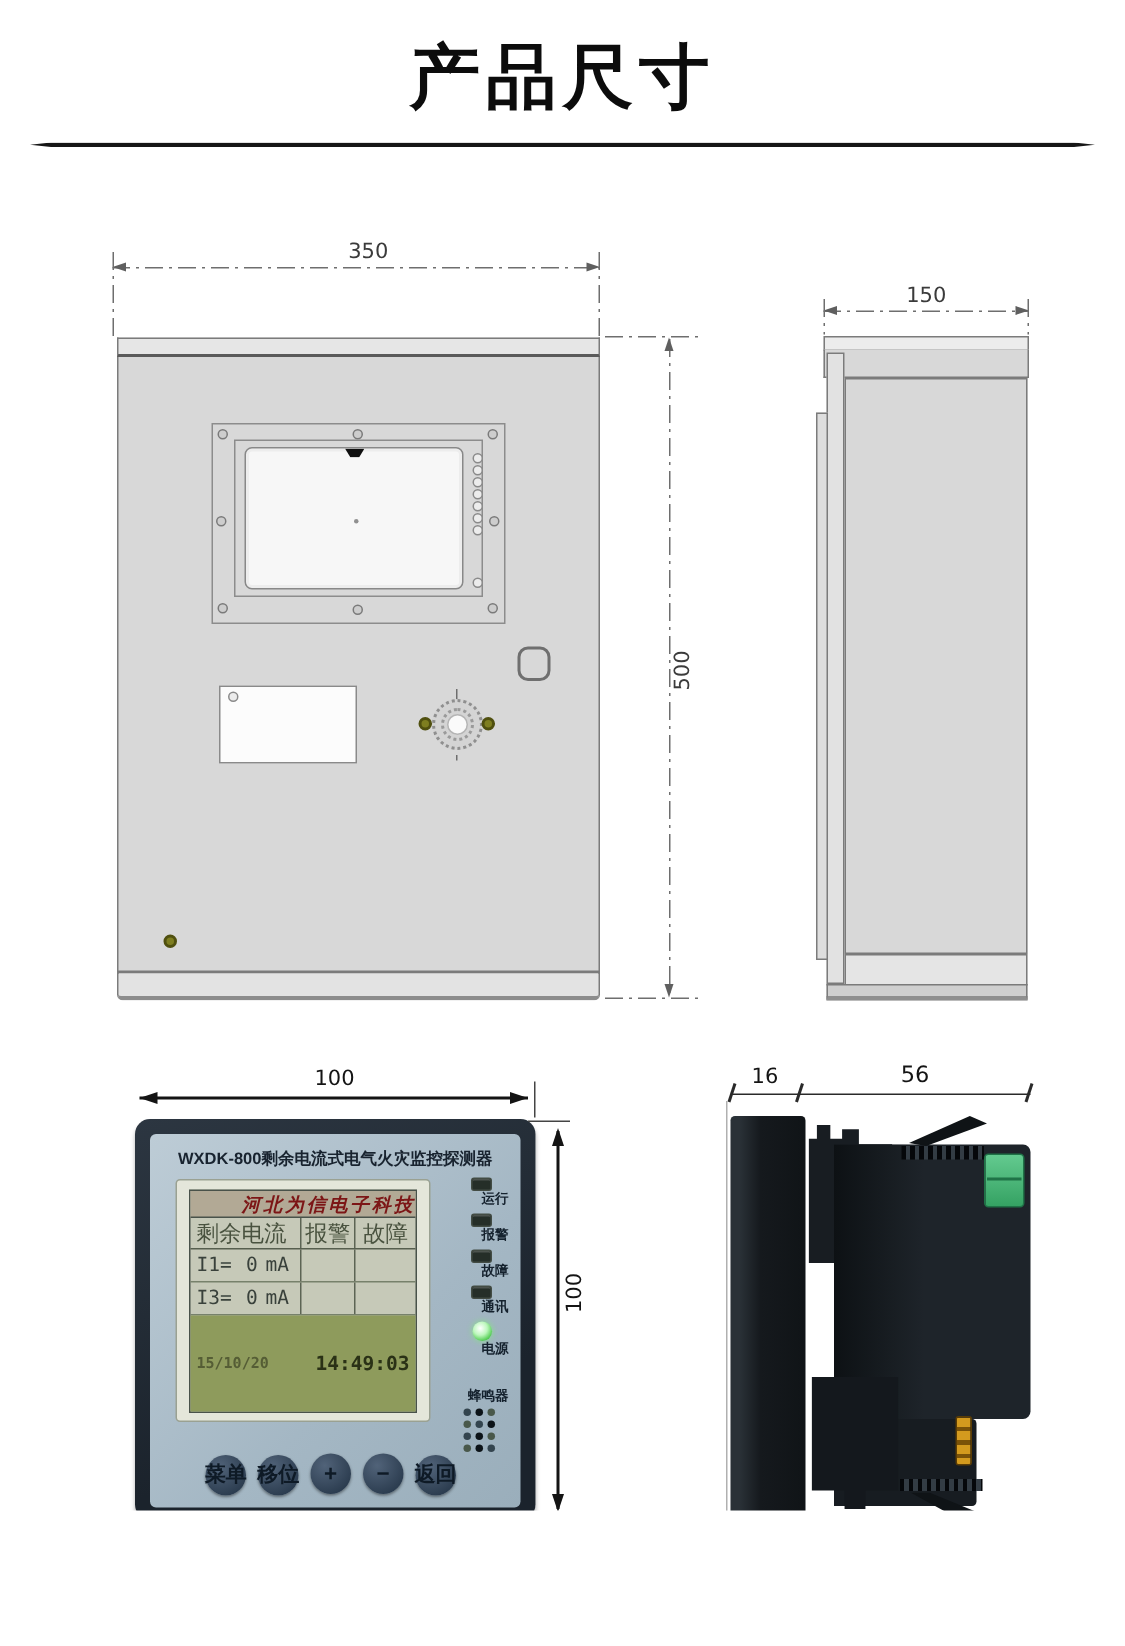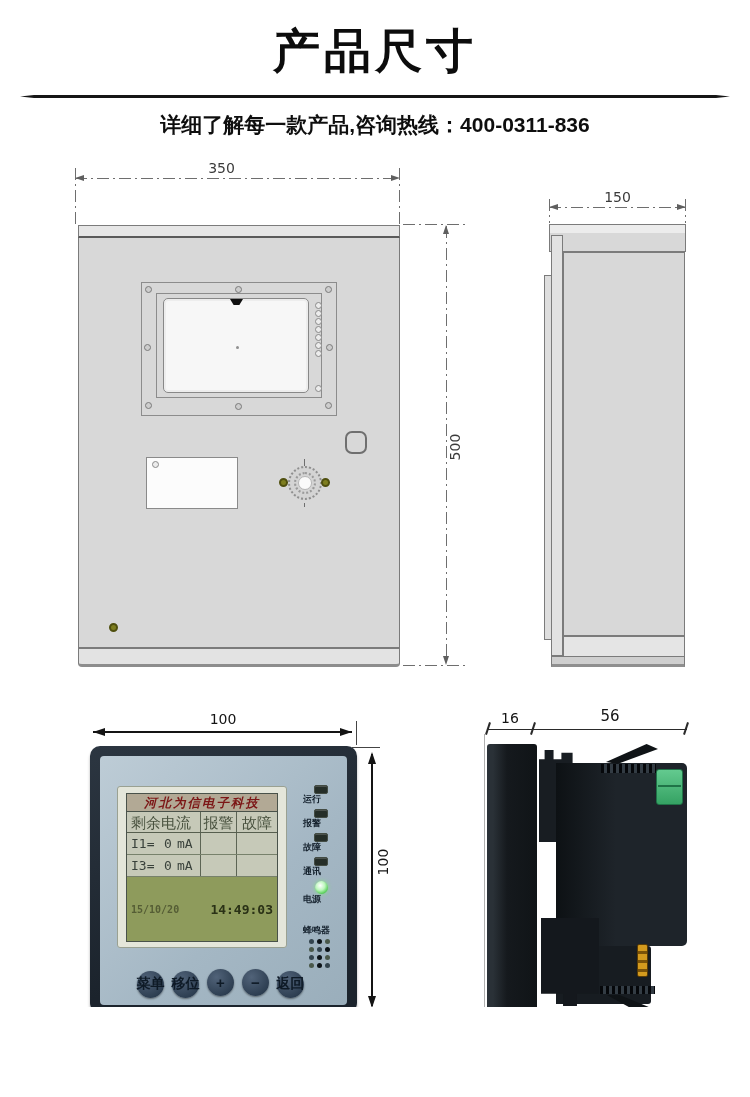--- a/index.html
+++ b/index.html
@@ -38,33 +38,33 @@
   .screw { width:7px; height:7px; border-radius:50%; background:#cdcdcd; border:1px solid #7a7a7a; }
   .holec { width:7px; height:7px; border-radius:50%; background:#ececec; border:1px solid #8a8a8a; }
   .oliv  { border-radius:50%; background:#7e7e20; border:2px solid #50500f; }
 
   
   .ledsq { width:14px; height:9px; margin:0 auto; background:#252e28; border:1px solid #434c44;
            border-radius:2px; box-shadow:inset 0 1px 0 rgba(255,255,255,.18); }
   .ledround { width:13px; height:13px; margin:1px auto 0; border-radius:50%;
               background:radial-gradient(circle at 40% 35%,#ffffff,#bdf7bd 40%,#4ecb4e 75%,#2f9e2f);
               box-shadow:0 0 4px #86e386; }
-  .ledlab { font-size:9px; line-height:1.1; color:#15222e; text-align:left; margin:1px 0 4px; font-weight:bold; }
+  .ledlab { font-size:9px; line-height:1.1; color:#15222e; text-align:right; margin:1px 0 4px; font-weight:bold; }
   .bdot { width:5px; height:5px; border-radius:50%; margin:1.5px; }
   .bdot.d1 { background:#33444e; }
   .bdot.d2 { background:#0c1318; }
   .bdot.d3 { background:#49584a; }
   .pbtn { width:27px; height:27px; margin-right:3.5px; border-radius:50%; display:inline-flex;
           align-items:center; justify-content:center; font-size:14px; font-weight:bold; color:#0e1a26;
           background:radial-gradient(circle at 35% 30%,#516379,#2c3d50 75%);
           box-shadow:0 1px 2px rgba(0,0,0,.45); }
   .pbtn.sym { font-size:15px; }
 
   .lcd { display:flex; flex-direction:column; background:#c6c9b8; border:1px solid #49524a; }
-  .lbrand { height:18px; background:#b2a995; border-bottom:1px solid #49524a; text-align:center;
+  .lbrand { height:18px; background:#b2a995; border-bottom:1px solid #49524a; text-align:right;
             font-family:"Liberation Serif",serif; font-style:italic; font-weight:bold; font-size:12.5px;
             line-height:18px; color:#7c1616; letter-spacing:2px; }
   .lrowflex { display:flex; }
   .lc1 { width:73px; padding-left:4px; }
   .lc2 { width:36px; border-left:1px solid #5c6454; text-align:center; }
   .lc3 { flex:1; border-left:1px solid #5c6454; text-align:center; }
   .lhead { height:21px; border-bottom:1px solid #565e4e; font-size:15px; line-height:21px; color:#49523f; }
   .ldata { height:22px; border-bottom:1px solid #77816b; font-family:"DejaVu Sans Mono",monospace;
            font-size:13px; line-height:22px; color:#39413b; }
   .ldata .ch { display:inline-block; width:28px; }
@@ -76,23 +76,22 @@
 
   .caption { font-size:20px; font-weight:bold; color:#1318cf; text-align:center; letter-spacing:2px; }
 </style>
 </head>
 <body>
 
 <div class="stage">
 
   <div class="abs page-title">产品尺寸</div>
   <div class="abs divider"></div>
-  <div class="abs subtitle">详细了解每一款产品,咨询热线：400-0311-836</div>
-
-  <div class="abs dlab" style="left:59px;top:161px;width:325px;">350</div>
+
+  <div class="abs dlab" style="left:83px;top:161px;width:325px;">350</div>
   <div class="abs dd-h" style="left:75px;top:178px;width:325px;"></div>
   <div class="abs aL" style="left:75px;top:175px;"></div>
   <div class="abs aR" style="left:391px;top:175px;"></div>
   <div class="abs dd-v" style="left:75px;top:168px;height:56px;"></div>
   <div class="abs dd-v" style="left:399px;top:168px;height:56px;"></div>
 
   <div class="abs" style="left:78px;top:225px;width:322px;height:13px;background:#e6e6e6;border:1px solid #7b7b7b;border-bottom:2px solid #5a5a5a;"></div>
   <div class="abs" style="left:78px;top:238px;width:322px;height:410px;background:#d8d8d8;border:1px solid #7b7b7b;border-top:0;"></div>
   <div class="abs" style="left:78px;top:648px;width:322px;height:19px;background:#e3e3e3;border:1px solid #7b7b7b;border-bottom:3px solid #8d8d8d;border-radius:0 0 4px 4px;"></div>
 
@@ -154,20 +153,21 @@
   <div class="abs" style="left:551px;top:656px;width:134px;height:11px;background:#cfcfcf;border:1px solid #7b7b7b;border-bottom:3px solid #8f8f8f;"></div>
 
   <div class="abs dlab bk" style="left:93px;top:712px;width:260px;">100</div>
   <div class="abs" style="left:93px;top:731px;width:259px;height:2px;background:#141414;"></div>
   <div class="abs aL bk" style="left:93px;top:728px;"></div>
   <div class="abs aR bk" style="left:340px;top:728px;"></div>
   <div class="abs sl-v" style="left:356px;top:721px;height:24px;"></div>
 
   <div class="abs" style="left:90px;top:746px;width:267px;height:267px;background:linear-gradient(160deg,#2c3641,#1b232c 70%);border-radius:10px;box-shadow:0 3px 3px rgba(0,0,0,.3);"></div>
   <div class="abs" style="left:100px;top:756px;width:247px;height:249px;background:linear-gradient(135deg,#bdccd6,#a4b7c4 60%,#9aaebb);border-radius:4px;"></div>
+  <div class="abs" style="left:103px;top:765px;width:241px;text-align:center;font-size:11px;font-weight:bold;color:#18232f;white-space:nowrap;">WXDK-800剩余电流式电气火灾监控探测器</div>
 
   <div class="abs" style="left:117px;top:786px;width:170px;height:162px;background:#e4e6da;border:1px solid #9aa192;border-radius:3px;"></div>
   <div class="abs lcd" style="left:126px;top:793px;width:152px;height:149px;">
     <div class="lbrand">河北为信电子科技</div>
     <div class="lrowflex lhead">
       <div class="lc1">剩余电流</div>
       <div class="lc2">报警</div>
       <div class="lc3">故障</div>
     </div>
     <div class="lrowflex ldata">

